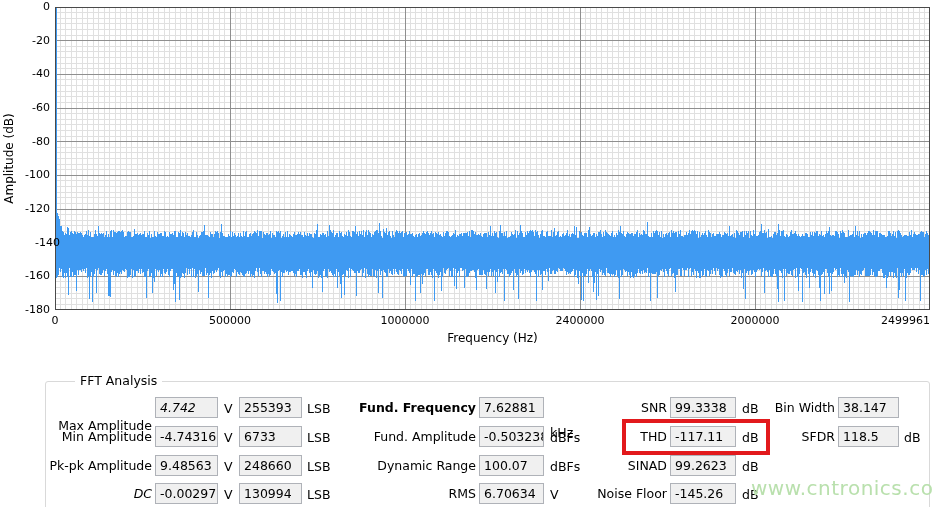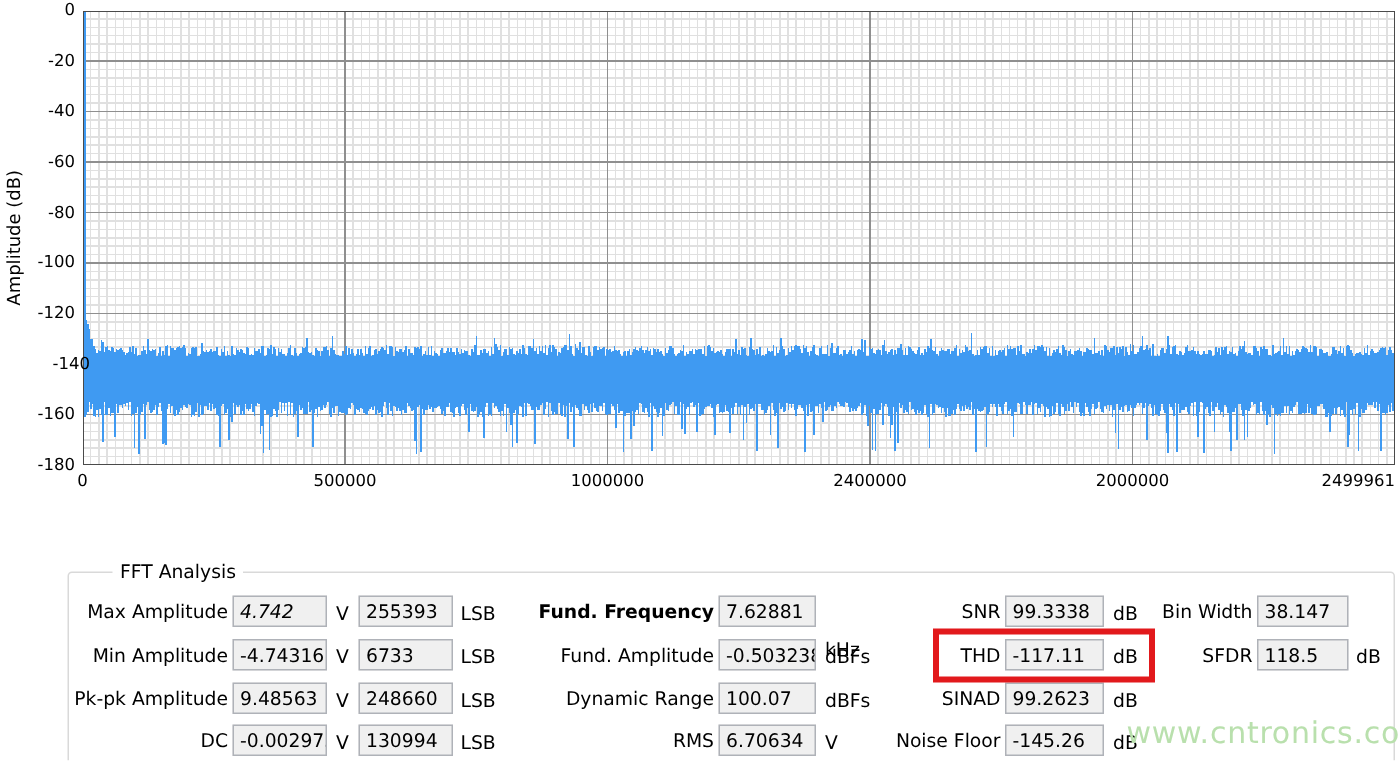--- a/index.html
+++ b/index.html
@@ -81,40 +81,41 @@
       <div class="ytick" style="top: 303px;">-180</div>
     </div>
   <div id="x-ticks">
       <div class="xtick" style="left: 55px; transform: translateX(-50%);">0</div>
       <div class="xtick" style="left: 230.003px; transform: translateX(-50%);">500000</div>
       <div class="xtick" style="left: 405.005px; transform: translateX(-50%);">1000000</div>
       <div class="xtick" style="left: 580.008px; transform: translateX(-50%);">2400000</div>
       <div class="xtick" style="left: 755.011px; transform: translateX(-50%);">2000000</div>
       <div class="xtick" style="left: 930px; transform: translateX(-100%);">2499961</div>
     </div>
+  <div class="x-axis-title">Frequency (Hz)</div>
 
   <div class="groupbox"></div>
   <div class="groupbox-title">FFT Analysis</div>
   <div id="panel-fields">
-      <div class="field-label" style="left: 48px; top: 399px; width: 104px;">Max Amplitude</div>
+      <div class="field-label" style="left: 48px; top: 417px; width: 104px;">Max Amplitude</div>
       <div class="field-box" style="left: 155px; top: 397px; width: 57px; font-style: italic;">4.742</div>
       <div class="field-unit" style="left: 224px; top: 400px;">V</div>
       <div class="field-box" style="left: 239px; top: 397px; width: 57px;">255393</div>
       <div class="field-unit" style="left: 307px; top: 400px;">LSB</div>
       <div class="field-label" style="left: 48px; top: 428px; width: 104px;">Min Amplitude</div>
       <div class="field-box" style="left: 155px; top: 426px; width: 57px;">-4.74316</div>
       <div class="field-unit" style="left: 224px; top: 429px;">V</div>
       <div class="field-box" style="left: 239px; top: 426px; width: 57px;">6733</div>
       <div class="field-unit" style="left: 307px; top: 429px;">LSB</div>
       <div class="field-label" style="left: 48px; top: 457px; width: 104px;">Pk-pk Amplitude</div>
       <div class="field-box" style="left: 155px; top: 455px; width: 57px;">9.48563</div>
       <div class="field-unit" style="left: 224px; top: 458px;">V</div>
       <div class="field-box" style="left: 239px; top: 455px; width: 57px;">248660</div>
       <div class="field-unit" style="left: 307px; top: 458px;">LSB</div>
-      <div class="field-label" style="left: 48px; top: 485px; width: 104px;">DC</div>
+      <div class="field-label" style="left: 48px; top: 485px; width: 104px; font-style: italic;">DC</div>
       <div class="field-box" style="left: 155px; top: 483px; width: 57px;">-0.002975</div>
       <div class="field-unit" style="left: 224px; top: 486px;">V</div>
       <div class="field-box" style="left: 239px; top: 483px; width: 57px;">130994</div>
       <div class="field-unit" style="left: 307px; top: 486px;">LSB</div>
       <div class="field-label bold" style="left: 358px; top: 399px; width: 118px;">Fund. Frequency</div>
       <div class="field-box" style="left: 479px; top: 397px; width: 59px;">7.62881</div>
       <div class="field-unit" style="left: 550px; top: 424px;">kHz</div>
       <div class="field-label" style="left: 358px; top: 428px; width: 118px;">Fund. Amplitude</div>
       <div class="field-box" style="left: 479px; top: 426px; width: 59px;">-0.503238</div>
       <div class="field-unit" style="left: 550px; top: 429px;">dBFs</div>

